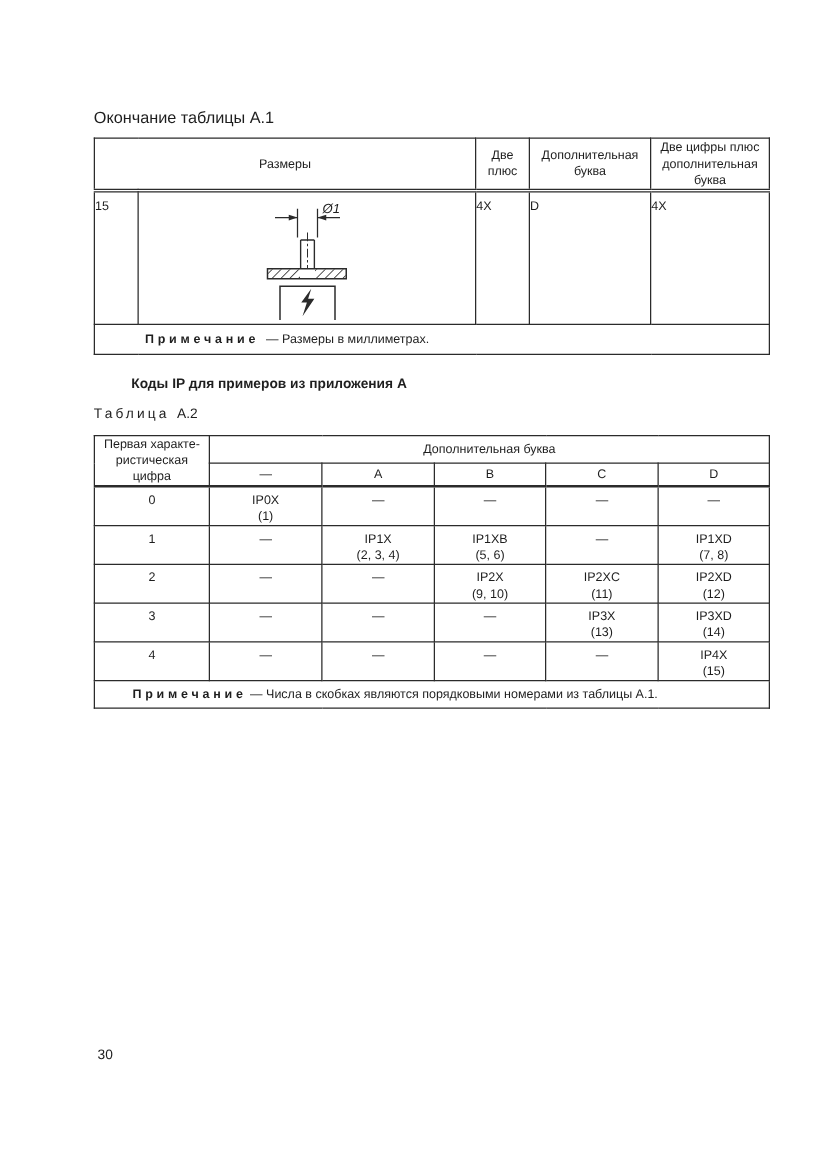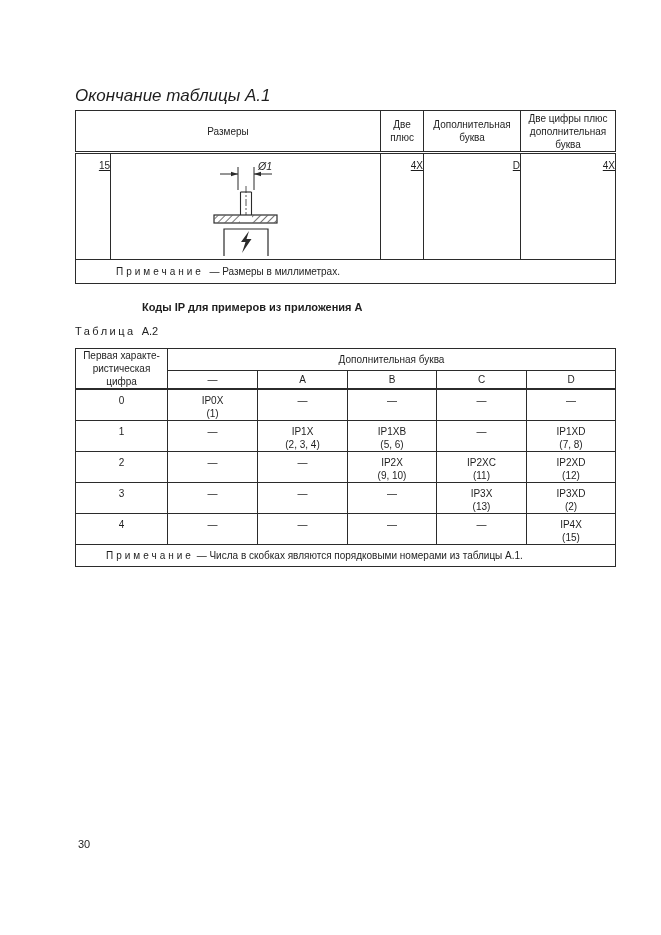--- a/index.html
+++ b/index.html
@@ -3,37 +3,37 @@
 <meta charset="utf-8">
 <style>
   html,body{margin:0;padding:0;background:#fff;}
   #page{
     position:relative;width:661px;height:935px;background:#fff;overflow:hidden;
     font-family:"Liberation Sans", sans-serif;color:#1e1e1e;
   }
   .abs{position:absolute;}
   .pre{white-space:pre-line;}
   
-  #a1-caption{left:75px;top:86px;font-style:italic;font-size:17px;}
-  #section-heading{left:105px;top:301px;font-size:11px;font-weight:bold;margin-left:37px;}
+  #a1-caption{left:75px;top:86px;font-size:13px;}
+  #section-heading{left:105px;top:301px;font-size:11px;font-weight:bold;}
   #a2-title{left:75px;top:325px;font-size:11px;}
   #a2-title .sp{letter-spacing:2.5px;margin-right:6px;}
   #page-number{left:78px;top:838px;font-size:11px;}
   
   table{border-collapse:collapse;table-layout:fixed;font-size:10px;color:#1e1e1e;}
   th,td{border:1px solid #2b2b2b;padding:0;font-weight:normal;line-height:13px;}
   
   #table-a1{left:75px;top:110px;width:540px;}
   #table-a1 tr.head{height:42px;}
   #table-a1 tr.head th{vertical-align:middle;text-align:center;border-bottom:3px double #2b2b2b;}
   #table-a1 tr.body{height:100px;}
-  #table-a1 tr.body td{vertical-align:top;text-align:right;padding-top:5px;text-decoration:underline;}
+  #table-a1 tr.body td{vertical-align:top;text-align:left;padding-top:5px;}
   #table-a1 tr.note{height:24px;}
   #table-a1 tr.note td{vertical-align:middle;text-align:left;padding-left:40px;}
-  .note-label{letter-spacing:3px;}
+  .note-label{letter-spacing:3px;font-weight:bold;}
   .fig{display:block;margin:0 auto;}
   .dim-label{font-style:italic;font-size:10.5px;fill:#1e1e1e;font-family:"Liberation Sans",sans-serif;}
   
   #table-a2{left:75px;top:348px;width:540px;}
   #table-a2 tr.h1{height:21px;}
   #table-a2 tr.h2{height:17px;}
   #table-a2 th{text-align:center;vertical-align:middle;}
   #table-a2 tr.r td{vertical-align:top;text-align:center;padding-top:4px;}
   #table-a2 tr.r0 td{border-top:2px solid #2b2b2b;}
   #table-a2 tr.note{height:22px;}
@@ -167,21 +167,21 @@
 (12)</td>
     </tr>
     <tr class="r" style="height:30px">
       <td>3</td>
       <td class="pre">—</td>
       <td class="pre">—</td>
       <td class="pre">—</td>
       <td class="pre">IP3X
 (13)</td>
       <td class="pre">IP3XD
-(2)</td>
+(14)</td>
     </tr>
     <tr class="r" style="height:29px">
       <td>4</td>
       <td class="pre">—</td>
       <td class="pre">—</td>
       <td class="pre">—</td>
       <td class="pre">—</td>
       <td class="pre">IP4X
 (15)</td>
     </tr>

